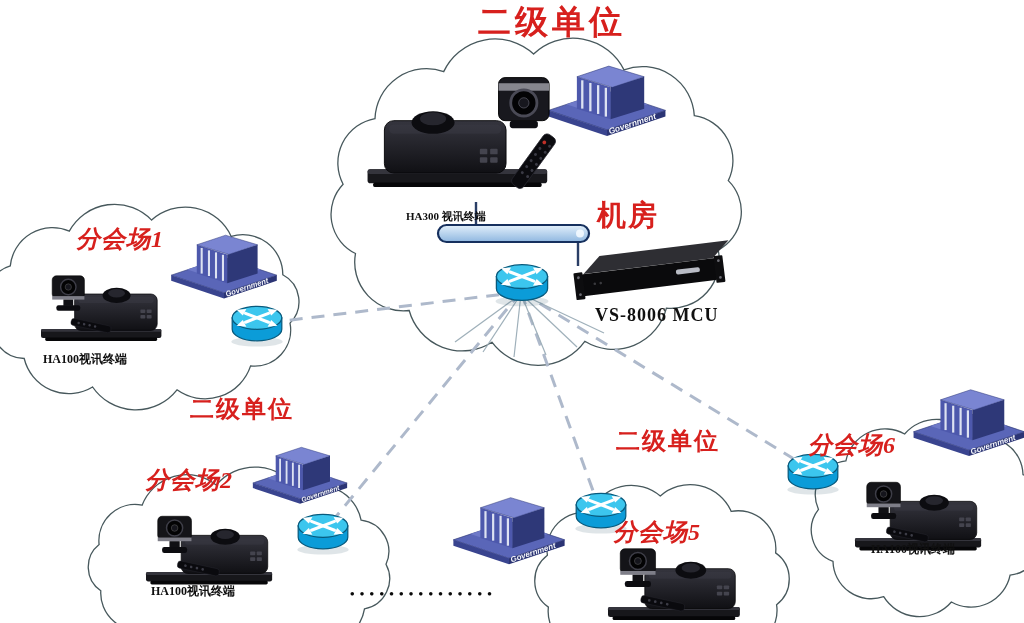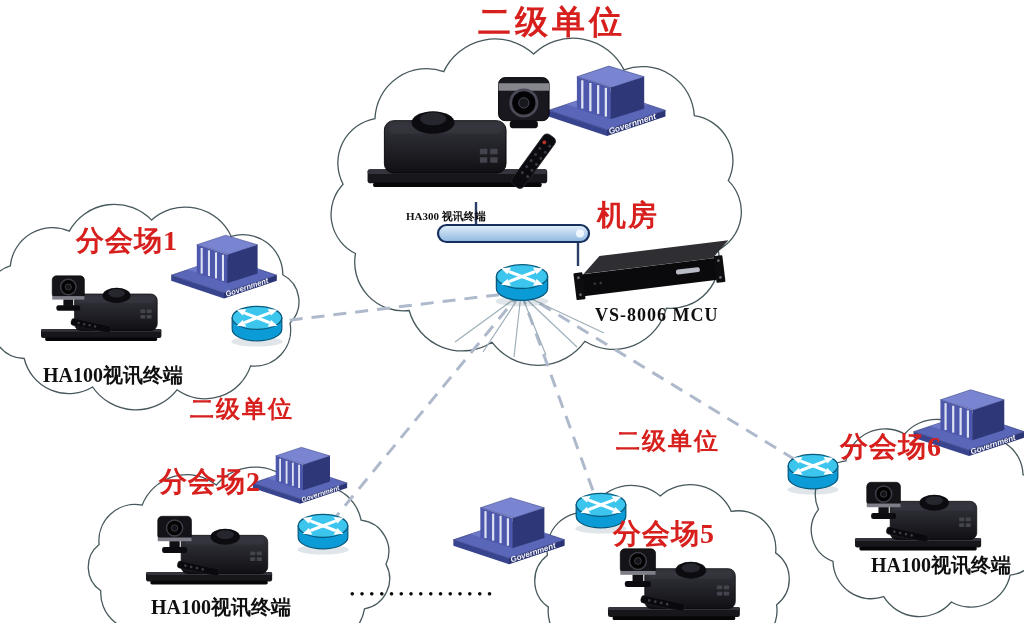--- a/index.html
+++ b/index.html
@@ -6,26 +6,26 @@
   body{
     width:1024px;height:623px;position:relative;overflow:hidden;
     background:#ffffff;
     font-family:"Liberation Serif", serif;
   }
   #stage{position:absolute;left:0;top:0;width:1024px;height:623px;}
   .lbl{position:absolute;white-space:nowrap;z-index:5;line-height:1.1;}
   .red{color:#d7201d;font-weight:bold;font-family:"Liberation Serif",serif;}
   .blk{color:#101010;font-weight:bold;font-family:"Liberation Serif",serif;}
   .title{font-size:33px;letter-spacing:4px;}
-  .venue{font-size:28px;letter-spacing:1px;}
+  .venue{font-size:24px;letter-spacing:1px;font-style:italic;}
   .lvl2{font-size:24px;letter-spacing:2px;}
   .room{font-size:29px;letter-spacing:2px;}
   .devlbl{font-size:11px;}
   .mculbl{font-size:18px;letter-spacing:1px;}
-  .ha100{font-size:20px;margin-top:11px;}
+  .ha100{font-size:12px;}
   .dots{font-size:13px;font-weight:bold;color:#0b0b0b;letter-spacing:1px;}
 </style>
 </head>
 <body>
 
 <svg id="stage" width="1024" height="623" viewBox="0 0 1024 623" xmlns="http://www.w3.org/2000/svg">
   <defs>
     <linearGradient id="gUnit" x1="0" y1="0" x2="0" y2="1">
       <stop offset="0" stop-color="#35353e"></stop>
         <stop offset="1" stop-color="#101014"></stop>
@@ -194,23 +194,23 @@
       <circle cx="719.5" cy="286" r="1.4" fill="#6a6a72"></circle>
     <circle cx="594" cy="277" r="1.3" fill="#3a3a3e"></circle>
       <circle cx="600" cy="277" r="1.3" fill="#3a3a3e"></circle>
     <rect x="676" y="273" width="24" height="5" rx="2" fill="#d8dce6" opacity="0.85"></rect>
   </g>
 </svg>
 
 <div class="lbl red title" style="left:478px;top:4px;">二级单位</div>
 <div class="lbl red venue" style="left:76px;top:226px;">分会场1</div>
 <div class="lbl red lvl2" style="left:190px;top:396px;">二级单位</div>
-<div class="lbl red venue" style="left:159px;top:467px;">分会场2</div>
+<div class="lbl red venue" style="left:145px;top:467px;">分会场2</div>
 <div class="lbl red room" style="left:597px;top:200px;">机房</div>
 <div class="lbl red lvl2" style="left:616px;top:428px;">二级单位</div>
 <div class="lbl red venue" style="left:613px;top:519px;">分会场5</div>
-<div class="lbl red venue" style="left:840px;top:432px;">分会场6</div>
+<div class="lbl red venue" style="left:808px;top:432px;">分会场6</div>
 <div class="lbl blk devlbl" style="left:406px;top:210px;">HA300 视讯终端</div>
 <div class="lbl blk mculbl" style="left:595px;top:306px;">VS-8006 MCU</div>
 <div class="lbl blk ha100" style="left:43px;top:353px;">HA100视讯终端</div>
 <div class="lbl blk ha100" style="left:151px;top:585px;">HA100视讯终端</div>
 <div class="lbl blk ha100" style="left:871px;top:543px;">HA100视讯终端</div>
 <div class="lbl dots" style="left:350px;top:587px;">• • • • • • • • • • • • • • •</div>
 
 </body></html>

